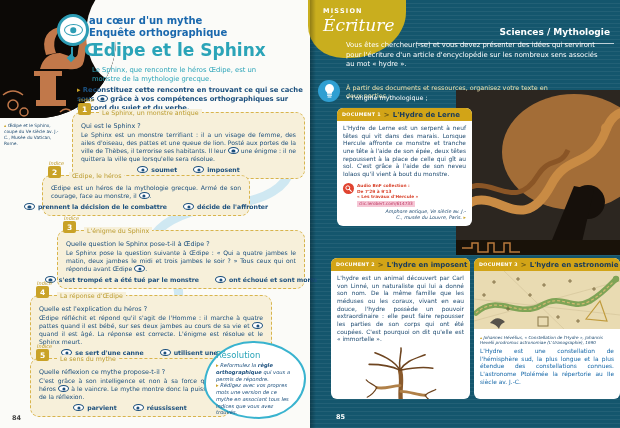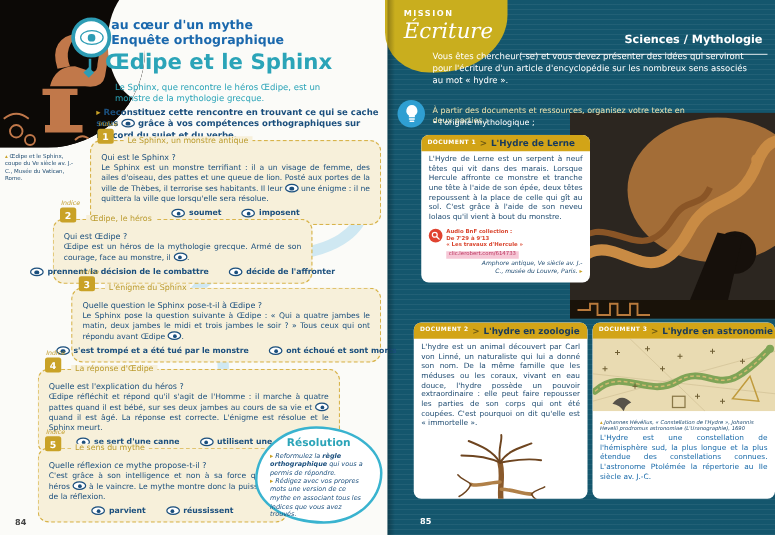--- a/index.html
+++ b/index.html
@@ -42,21 +42,21 @@
         display:flex;align-items:center;justify-content:center;border-radius:2px}
   .ind-title{position:absolute;top:-4px;left:26px;font-size:6.3px;color:#bb9b2e;background:#f7f0da;padding:0 3px}
   .q{font-size:6.4px;font-weight:normal;color:#1b4f7d;margin:1px 0}
   .ibody{font-size:6.1px;color:#1b4f7d;line-height:1.32;text-align:justify}
   .opts{display:flex;justify-content:center;gap:16px;margin:3px 0 1px;font-size:6.2px;
         color:#1b4f7d;font-weight:600}
   .opt{display:flex;align-items:center;gap:3px;white-space:nowrap}
   .resolution{position:absolute;left:204px;top:341px;width:102px;height:78px;background:#fff;
         border:2.5px solid #39b3cf;border-radius:48% 52% 46% 54%/55% 48% 52% 45%;
         padding:7px 10px;z-index:3}
-  .res-title{text-align:center;font-size:8.5px;font-weight:bold;color:#2ba4b8;margin-bottom:2px}
+  .res-title{text-align:left;font-size:8.5px;font-weight:normal;color:#2ba4b8;margin-bottom:2px}
   .res-item{font-size:5.2px;color:#1b4f7d;line-height:1.3;font-style:italic}
   .pn{position:absolute;font-size:6.5px;font-weight:bold;z-index:4}
   .pn.left{left:12px;top:414px;color:#444}
   .pn.right{left:26px;top:413px;color:#fff}
   
   .page-right{position:absolute;left:310px;top:0;width:310px;height:428px;background-color:#14566d;
         background-image:repeating-linear-gradient(0deg,rgba(255,255,255,.06) 0,rgba(255,255,255,.06) 1px,transparent 1px,transparent 4px)}
   .page-right::before{content:"";position:absolute;left:0;top:0;bottom:0;width:6px;
         background:linear-gradient(90deg,rgba(0,0,0,.28),transparent);z-index:5}
   .blob{position:absolute;left:-2px;top:-6px;width:98px;height:64px;background:#c9ae1e;
@@ -167,21 +167,20 @@
           </span>
       </div>
     </section>
 
     <section class="indice" style="left:42px;top:175px;width:208px">
       <div class="tag">
         <div class="tag-label">Indice</div>
         <div class="tag-num">2</div>
       </div>
       <div class="ind-title">Œdipe, le héros</div>
-      <div class="q">Qui est Œdipe ?</div>
       <div class="ibody"><span>Œdipe est un héros de la mythologie grecque. Armé de son courage, face au monstre, il</span>
         <span class="eye"></span><span>.</span></div>
       <div class="opts">
         <span class="opt">
             <span class="eye"></span>
             <span>prennent la décision de le combattre</span>
           </span>
         <span class="opt">
             <span class="eye"></span>
             <span>décide de l'affronter</span>
@@ -327,21 +326,21 @@
       <div class="doc1-caption">
         <span>Amphore antique, Ve siècle av. J.-C., musée du Louvre, Paris.</span>
         <span class="tri gold">▸</span>
       </div>
     </article>
 
     <article class="doc" style="left:21px;top:258px;width:139px;height:141px">
       <header class="doc-head">
         <span class="doc-label">DOCUMENT 2</span>
         <span class="chev">&gt;</span>
-        <span class="doc-title">L'hydre en zoologie</span>
+        <span class="doc-title">L'hydre en imposent</span>
       </header>
       <div class="doc-body">L'hydre est un animal découvert par Carl von Linné, un naturaliste qui lui a donné son nom. De la même famille que les méduses ou les coraux, vivant en eau douce, l'hydre possède un pouvoir extraordinaire : elle peut faire repousser les parties de son corps qui ont été coupées. C'est pourquoi on dit qu'elle est « immortelle ».</div>
       <div class="hydra-fig">
         <svg width="74" height="56" viewBox="0 0 74 58">
           <g fill="none" stroke-linecap="round">
             <path d="M37 57 C 35 44, 39 36, 36 24" stroke="#8a5a2c" stroke-width="4.5"></path>
             <path d="M36 24 C 30 14, 20 10, 10 6" stroke="#6e4520" stroke-width="1.6"></path>
             <path d="M36 24 C 34 12, 38 6, 37 1" stroke="#6e4520" stroke-width="1.6"></path>
             <path d="M36 24 C 42 14, 52 12, 62 8" stroke="#6e4520" stroke-width="1.6"></path>
             <path d="M36 24 C 28 20, 16 18, 4 18" stroke="#6e4520" stroke-width="1.6"></path>

